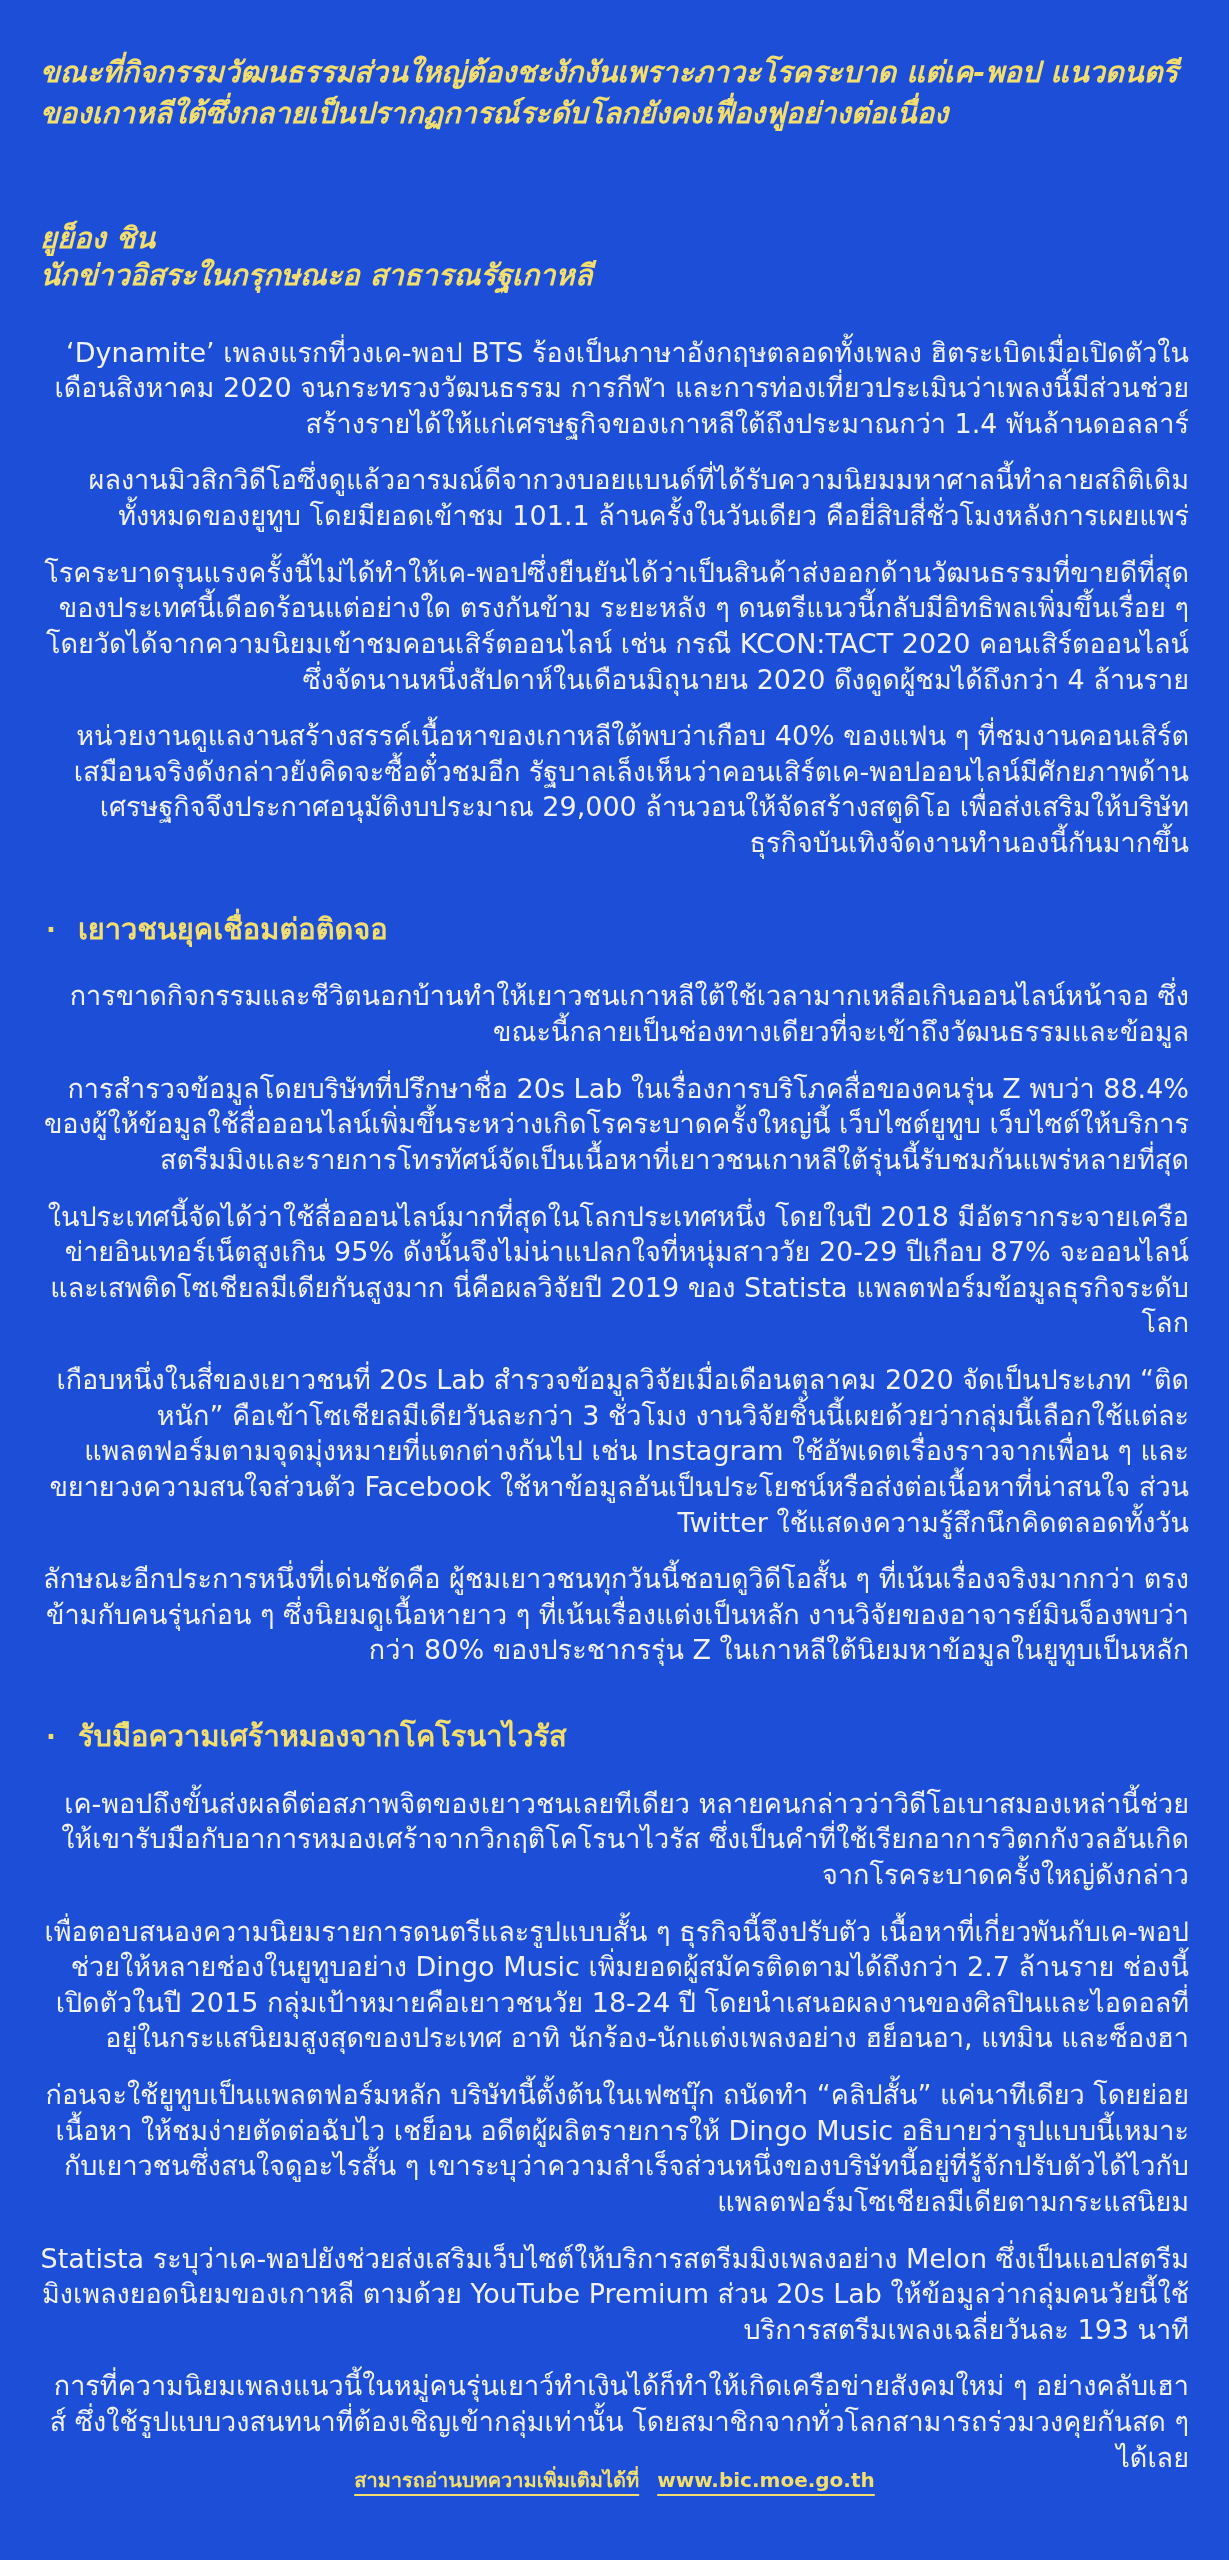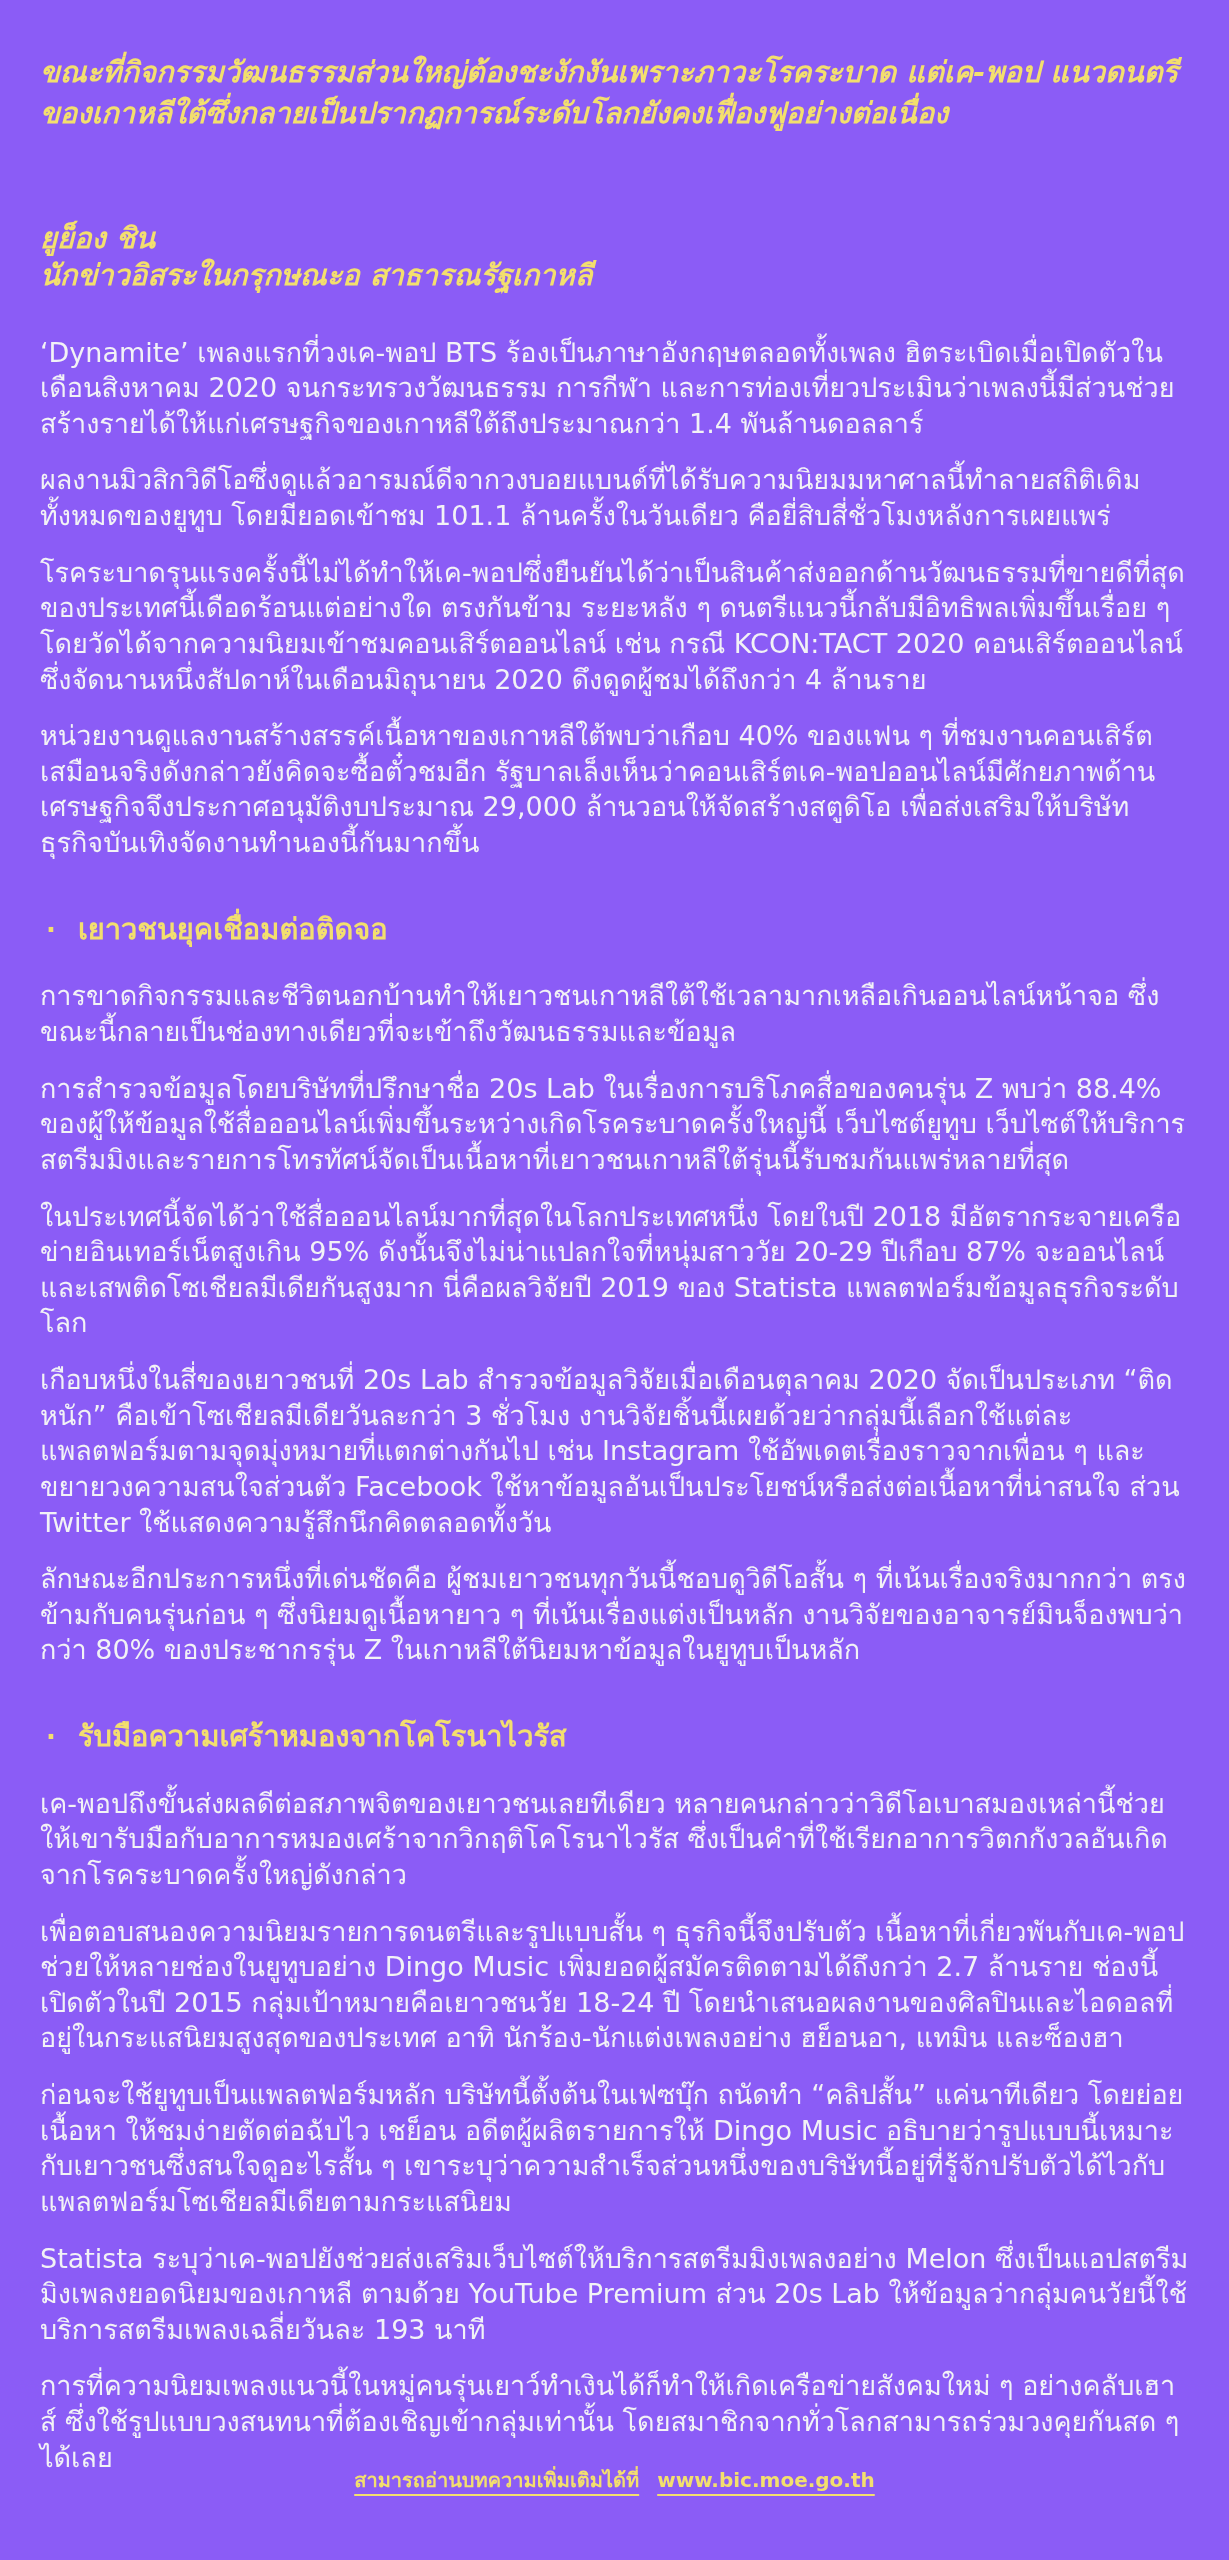--- a/index.html
+++ b/index.html
@@ -4,21 +4,21 @@
 <style>
   html, body {
     margin: 0;
     padding: 0;
     background: #2b2e4a;
   }
   .page {
     position: relative;
     width: 1229px;
     height: 2560px;
-    background: #8b5cf6;
+    background: #1d4ed8;
     box-sizing: border-box;
     overflow: hidden;
     font-family: "DejaVu Sans", "Liberation Sans", sans-serif;
     color: #f2f2f6;
   }
   .article {
     box-sizing: border-box;
     padding: 52px 40px 0 40px;
   }
   .lede {
@@ -37,20 +37,21 @@
     color: #f3df6e;
     font-weight: bold;
     font-size: 29px;
     line-height: 1.28;
   }
   .para {
     font-size: 27px;
     line-height: 1.32;
     margin: 0 0 21px 0;
     color: #f2f2f6;
+    text-align: right;
   }
   .section-heading {
     display: flex;
     align-items: baseline;
     color: #f3df6e;
     font-weight: bold;
     font-size: 29px;
     line-height: 1.3;
     margin: 50px 0 30px 0;
   }

